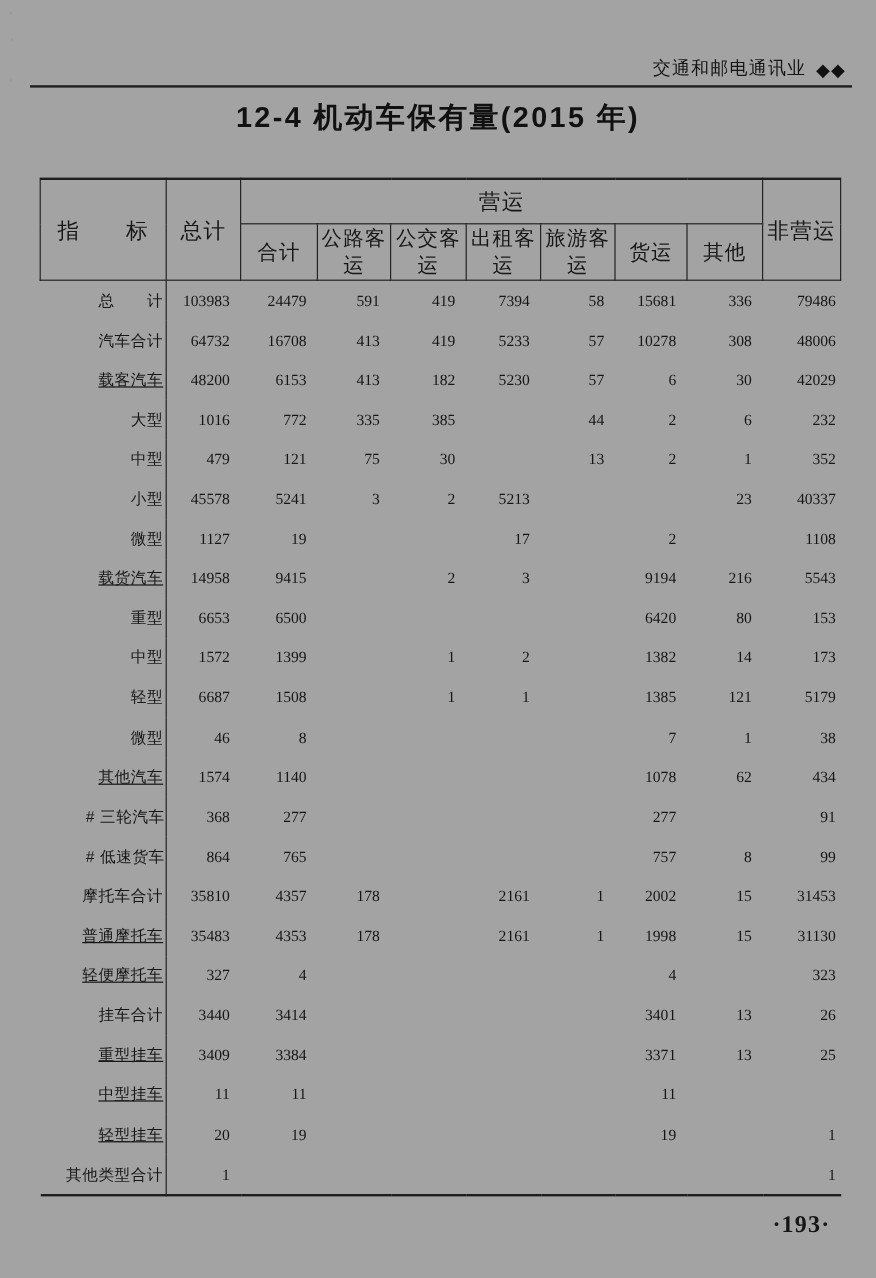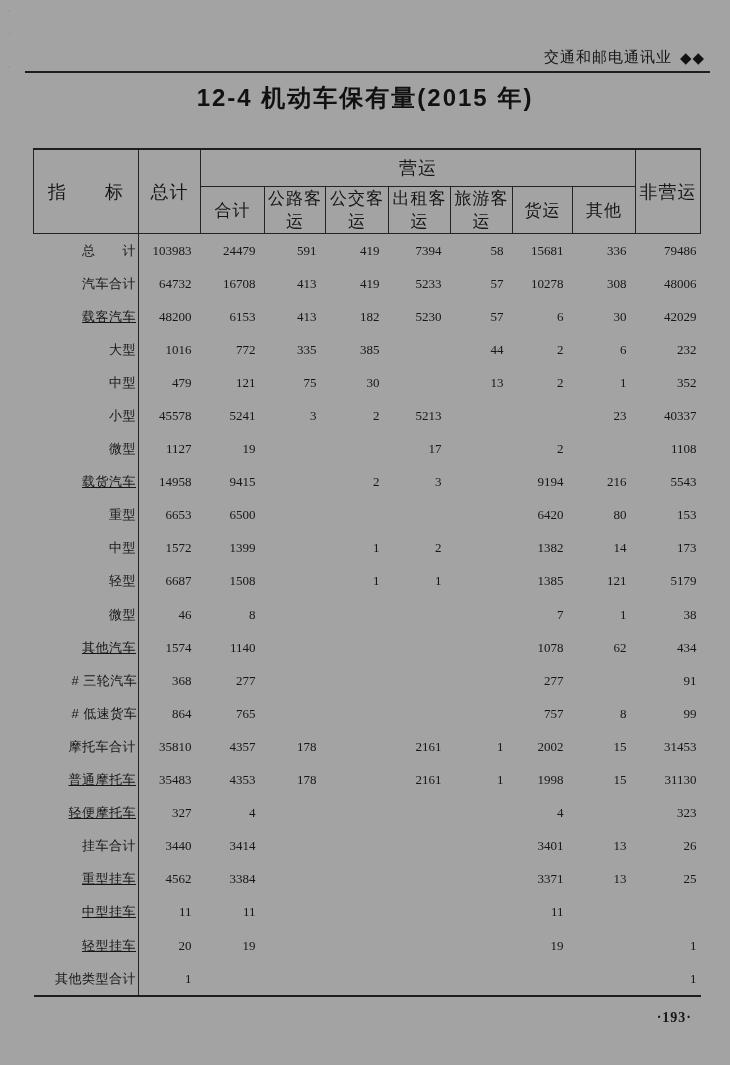--- a/index.html
+++ b/index.html
@@ -63,21 +63,21 @@
     font-family:"Liberation Sans","DejaVu Sans",sans-serif;
     letter-spacing:0.5px;
   }
   table.stat tbody td.label.indent-0{padding-left:5px;}
   table.stat tbody td.label.indent-1{padding-left:29px;text-decoration:underline;}
   table.stat tbody td.label.indent-2{padding-left:38px;}
   table.stat tbody td.num.last{padding-right:4px;}
 
   .page-number{
     position:absolute;top:1010px;right:38px;
-    font-size:14px;font-weight:bold;letter-spacing:1px;
+    font-size:20px;font-weight:bold;letter-spacing:1px;
     font-family:"Liberation Serif","DejaVu Serif",serif;color:#161616;
   }
 </style>
 </head>
 <body>
 
 <div class="page">
 
   <span class="speck s1"></span>
   <span class="speck s2"></span>
@@ -346,21 +346,21 @@
     <td class="num"></td>
     <td class="num"></td>
     <td class="num"></td>
     <td class="num"></td>
     <td class="num">3401</td>
     <td class="num">13</td>
     <td class="num last">26</td>
   </tr>
           <tr>
     <td class="label indent-1">重型挂车</td>
-    <td class="num">4562</td>
+    <td class="num">3409</td>
     <td class="num">3384</td>
     <td class="num"></td>
     <td class="num"></td>
     <td class="num"></td>
     <td class="num"></td>
     <td class="num">3371</td>
     <td class="num">13</td>
     <td class="num last">25</td>
   </tr>
           <tr>

